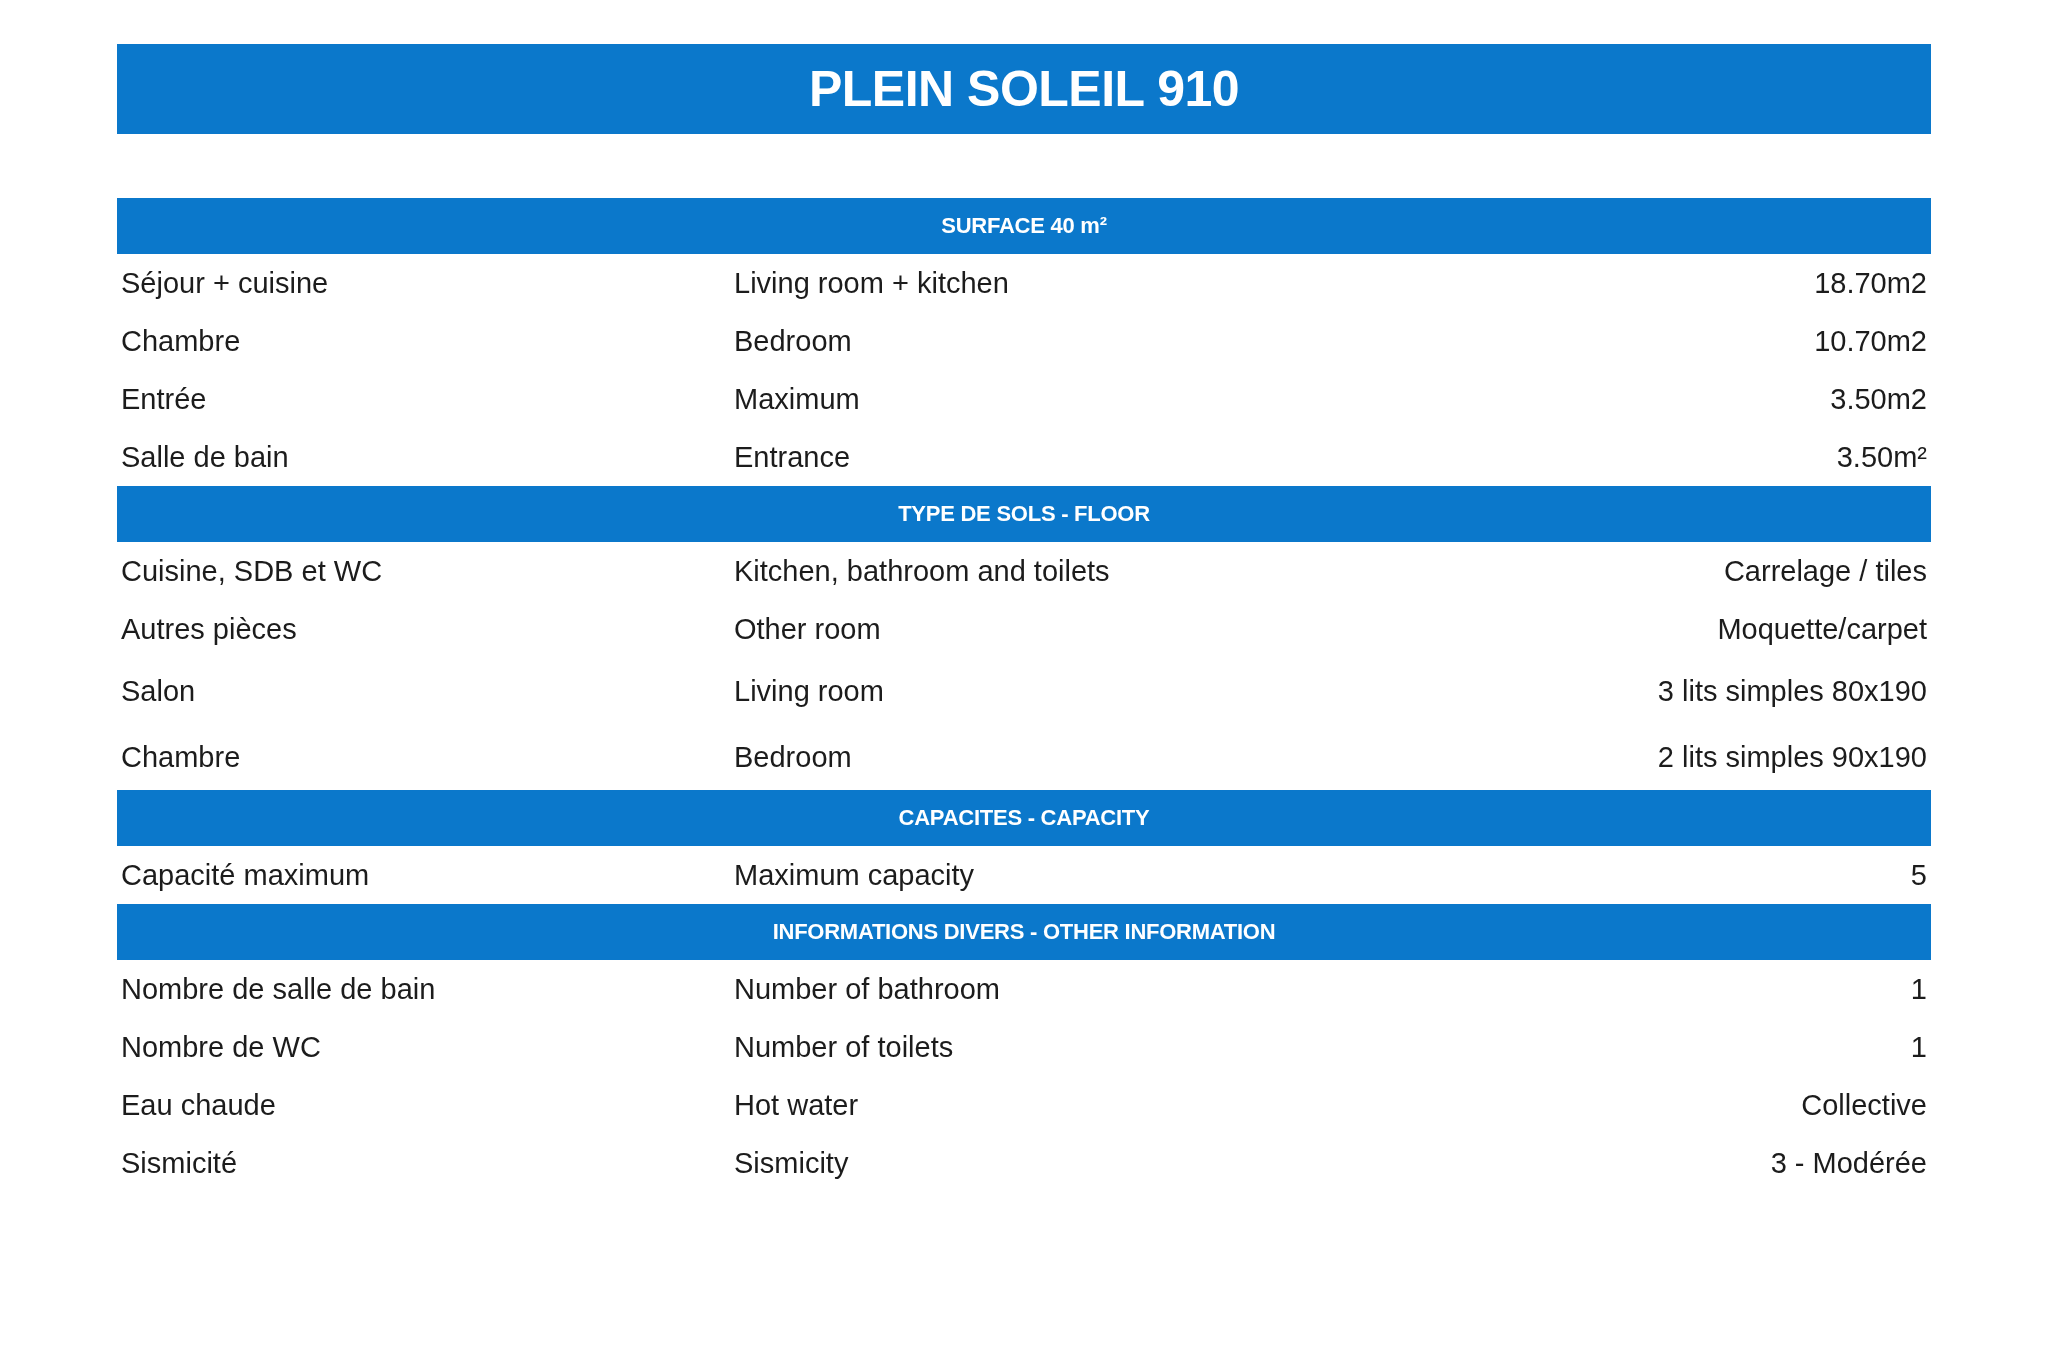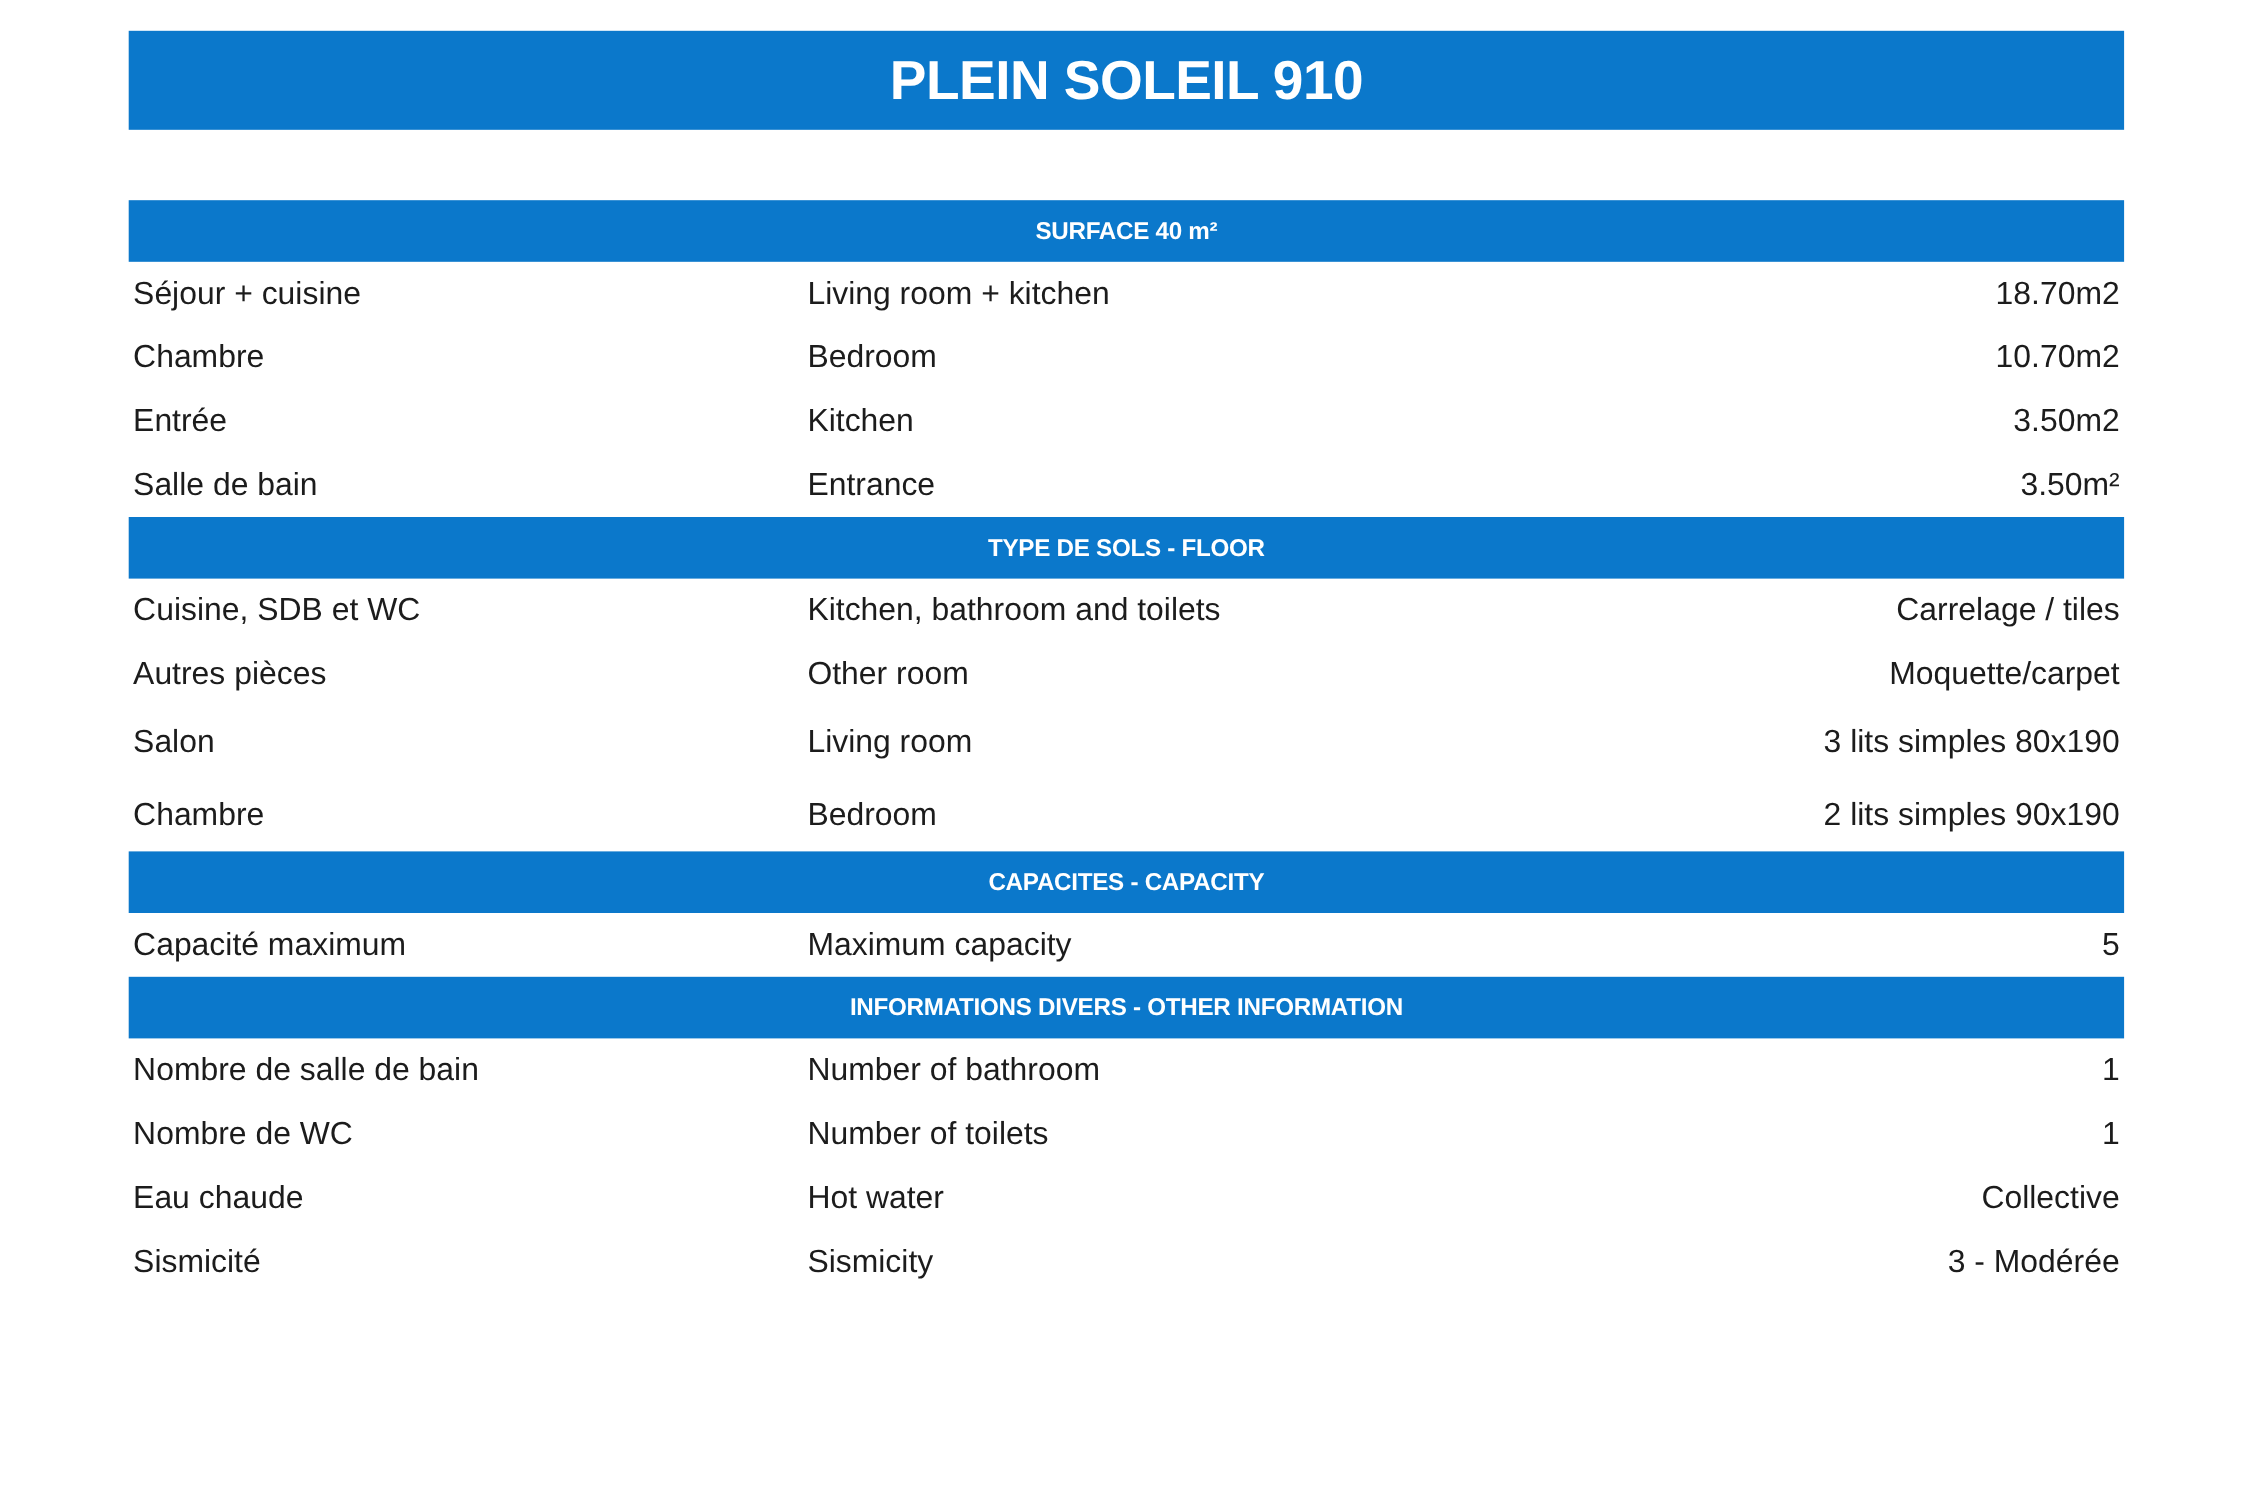--- a/index.html
+++ b/index.html
@@ -6,21 +6,21 @@
   body {
     width: 2048px;
     height: 1365px;
     background: #ffffff;
     font-family: "Liberation Sans", sans-serif;
     color: #1c1c1c;
     overflow: hidden;
   }
   .doc {
     width: 1814px;
-    margin: 0 auto;
+    margin: 16px auto;
     padding-top: 28px;
   }
   .title-bar {
     height: 90px;
     background: #0b78cb;
     display: flex;
     align-items: center;
     justify-content: center;
     margin-bottom: 64px;
   }
@@ -73,21 +73,21 @@
       <span class="c-en">Living room + kitchen</span>
       <span class="c-val">18.70m2</span>
     </div>
     <div class="row">
       <span class="c-fr">Chambre</span>
       <span class="c-en">Bedroom</span>
       <span class="c-val">10.70m2</span>
     </div>
     <div class="row">
       <span class="c-fr">Entrée</span>
-      <span class="c-en">Kitchen</span>
+      <span class="c-en">Maximum</span>
       <span class="c-val">3.50m2</span>
     </div>
     <div class="row">
       <span class="c-fr">Salle de bain</span>
       <span class="c-en">Entrance</span>
       <span class="c-val">3.50m²</span>
     </div>
   </section>
 
   <section class="section-floor">

